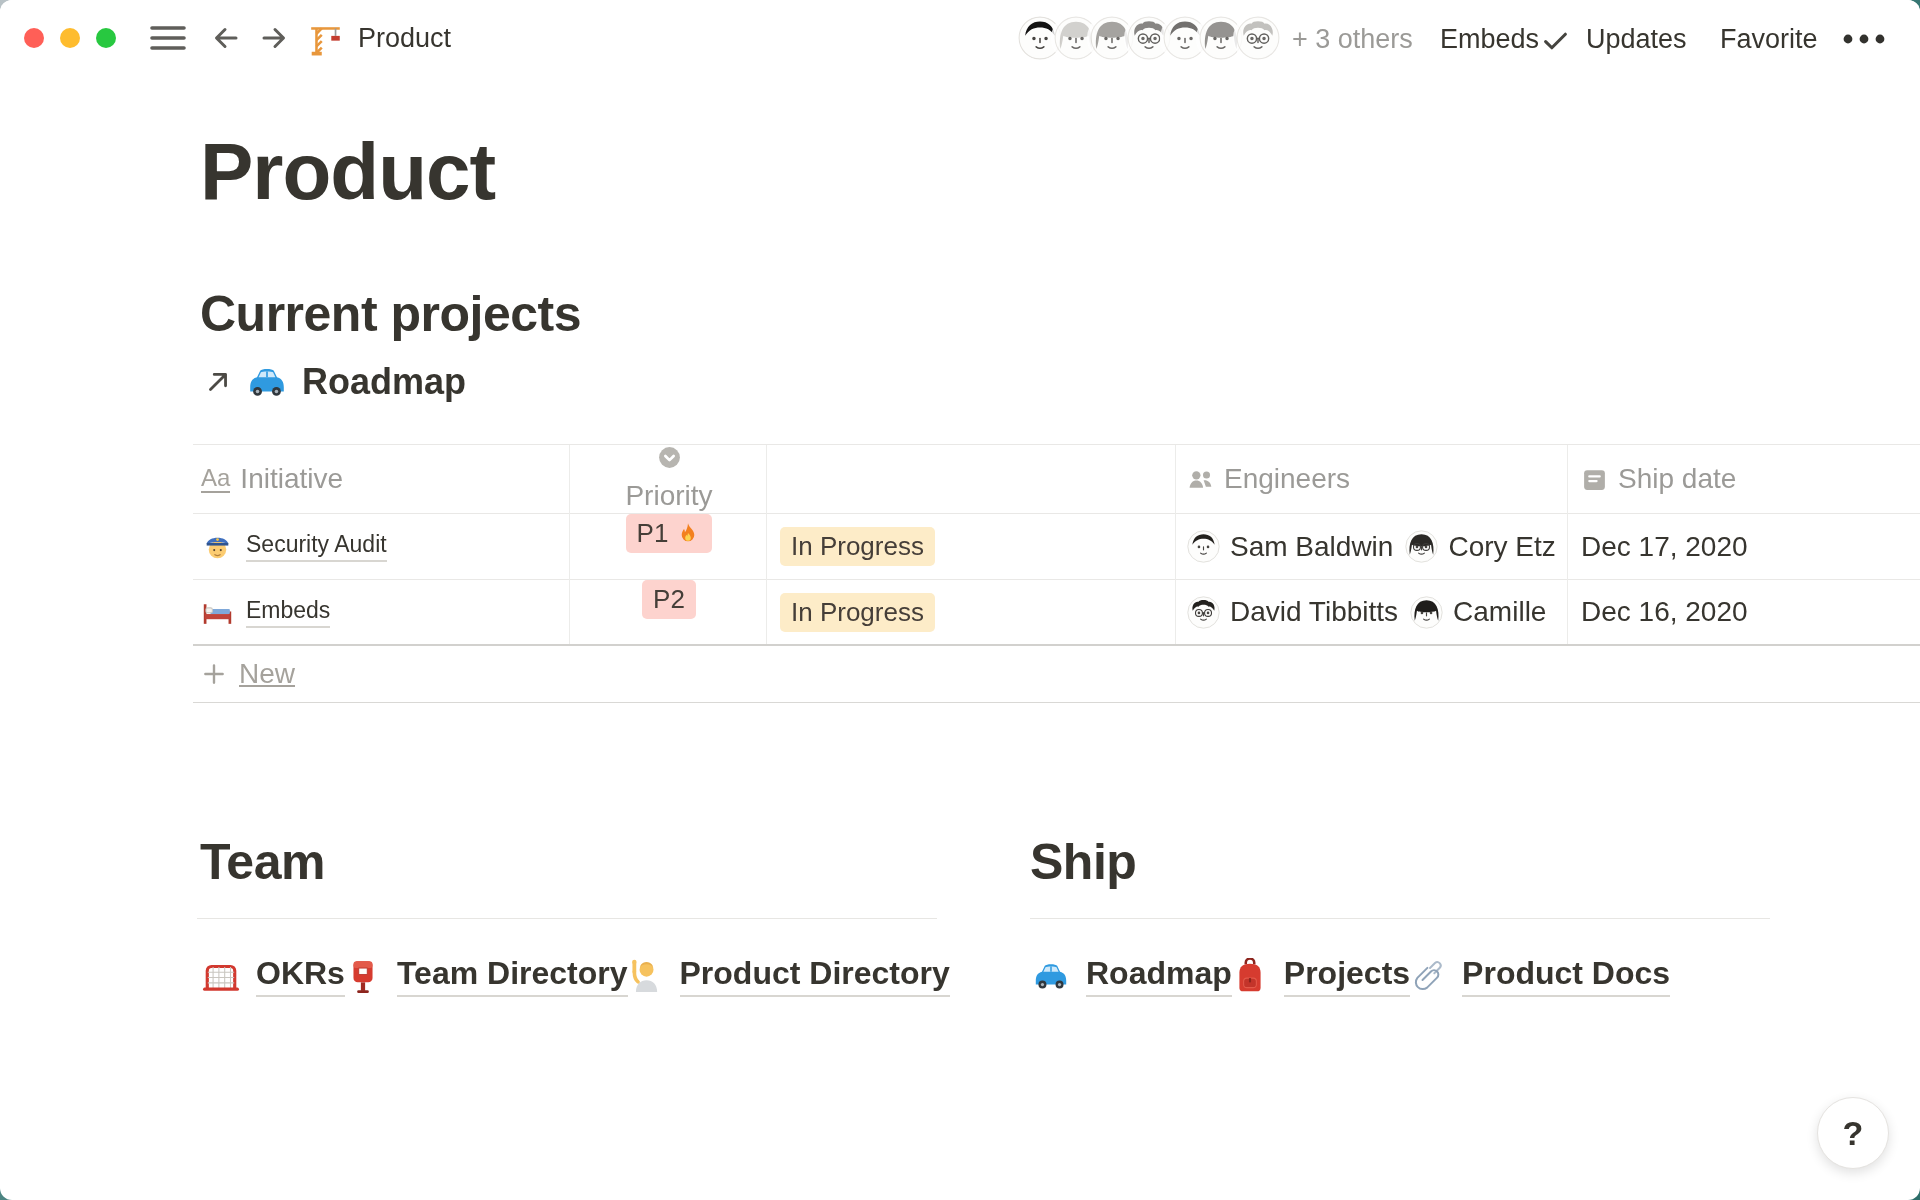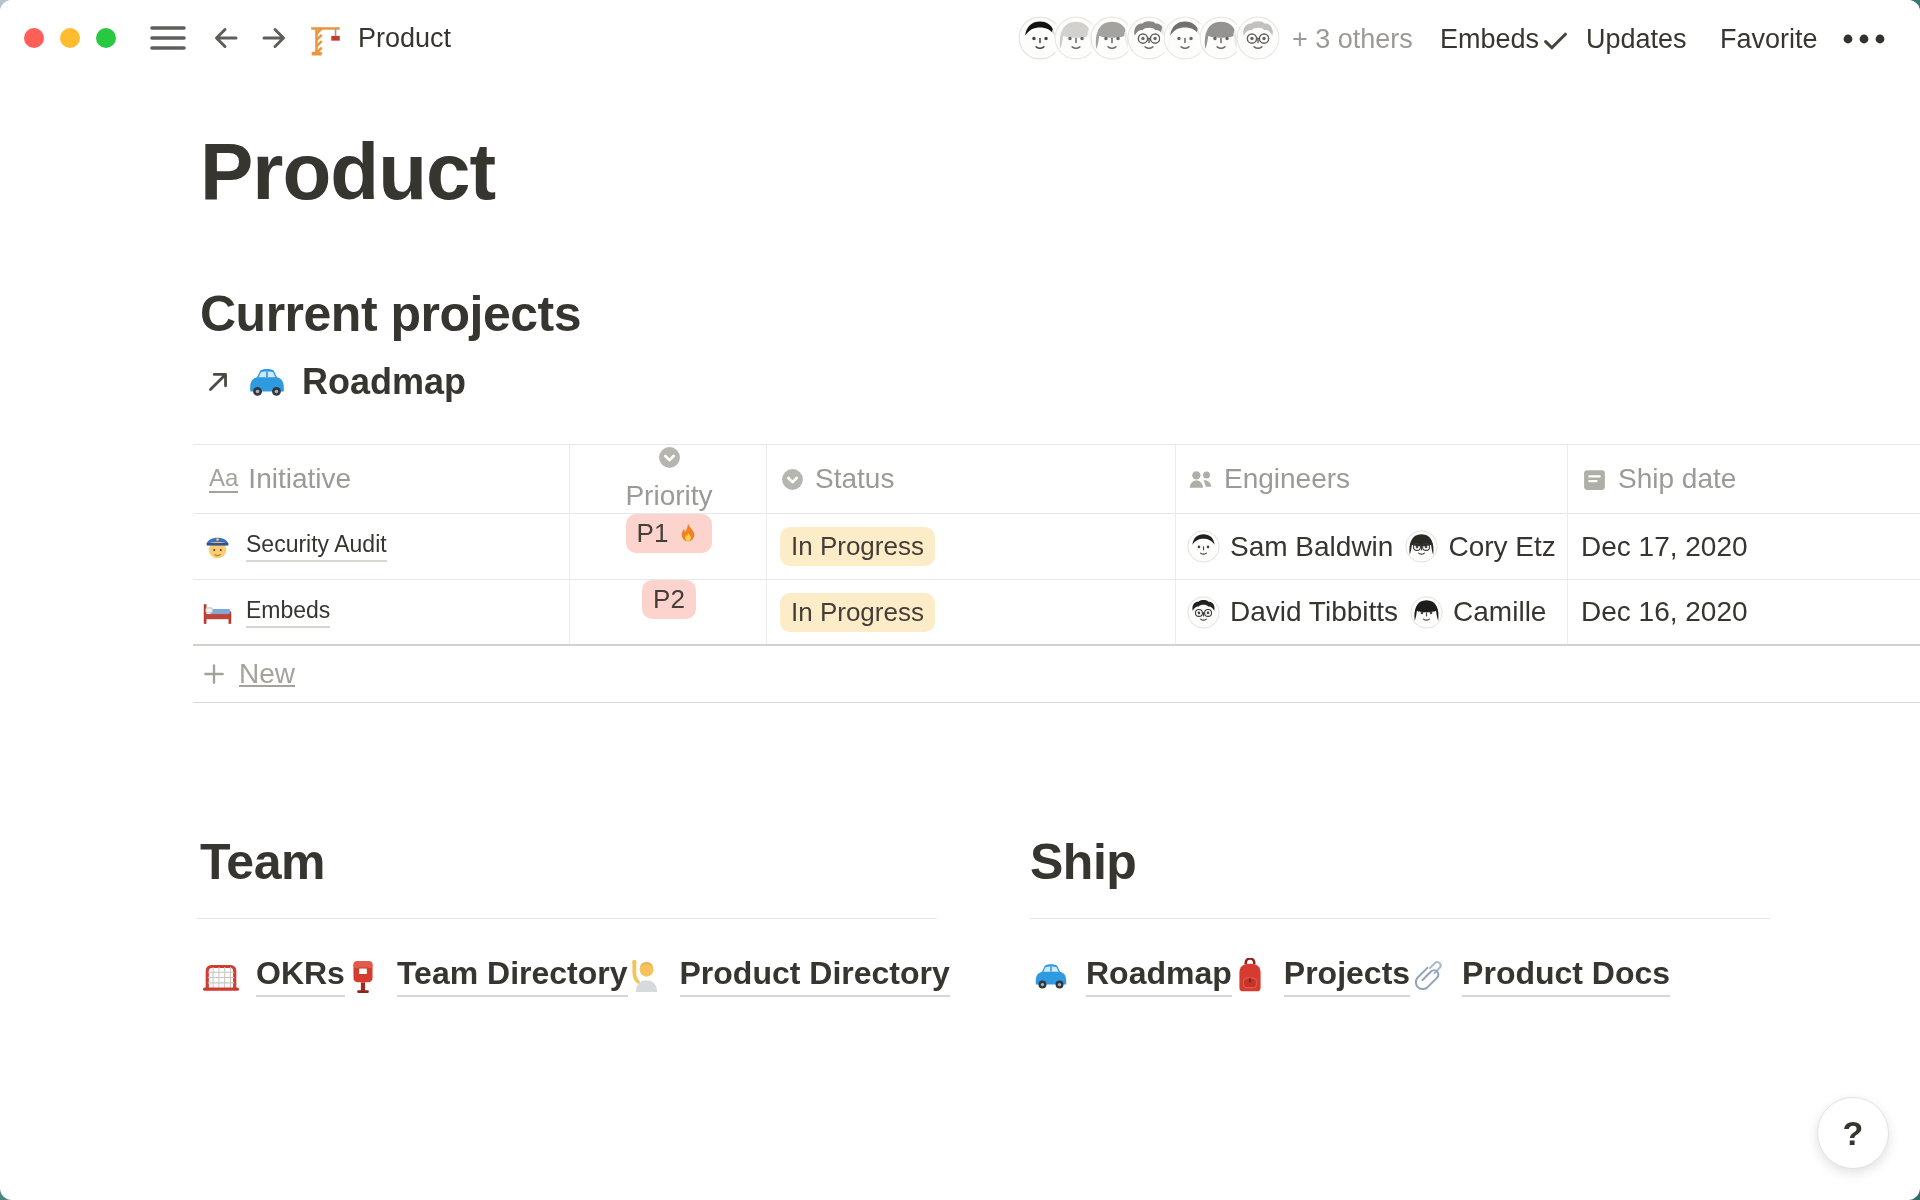--- a/index.html
+++ b/index.html
@@ -29,24 +29,24 @@
   .t-r2{height:64px;border-bottom:2px solid #d2d1ce;}
   .t-new{height:56px;border-bottom:1px solid #d9d8d5;}
   .vline{position:absolute;top:0;width:1px;height:199px;background:#ececea;z-index:2;}
   .cell{position:absolute;top:0;height:100%;display:flex;align-items:center;gap:12px;white-space:nowrap;}
   .col-a{left:8px;width:356px;}
   .col-b{left:390px;width:172px;flex-direction:column;}
   .col-c{left:587px;width:380px;}
   .col-d{left:994px;width:370px;overflow:hidden;}
   .col-e{left:1388px;width:330px;}
   .hcell{color:#9b9a97;font-size:28px;gap:10px;}
-  .aa{font-size:24px;color:#a5a29c;border-bottom:2px solid #a5a29c;line-height:24px;padding-bottom:1px;font-weight:400;margin-left:8px;}
+  .aa{font-size:24px;color:#a5a29c;border-bottom:2px solid #a5a29c;line-height:24px;padding-bottom:1px;font-weight:400;}
   .cell-text{font-size:28px;color:#37352f;}
   .pglink{font-size:23px;color:#37352f;font-weight:500;border-bottom:2px solid #d8d6d1;padding-bottom:2px;}
-  .badge{display:inline-flex;align-items:center;gap:7px;padding:4px 11px;border-radius:10px;
+  .badge{display:inline-flex;align-items:center;gap:7px;padding:4px 11px;border-radius:5px;
     font-size:26px;color:#453e38;}
   .person{display:inline-flex;align-items:center;gap:10px;flex:none;}
   .pname{font-size:28px;color:#37352f;}
   .newrow{display:flex;align-items:center;gap:12px;height:100%;padding-left:8px;color:#a5a29c;font-size:28px;text-decoration:underline;}
   
   .sec-divider{position:absolute;height:1px;background:#e7e6e3;top:918px;}
   .links{position:absolute;top:944px;display:flex;flex-direction:row;}
   .linkrow{height:64px;display:flex;align-items:center;gap:16px;}
   .linklabel{font-size:32px;font-weight:600;color:#37352f;border-bottom:2px solid #d8d6d1;padding-bottom:3px;}
   
@@ -227,27 +227,20 @@
         <span class="aa">Aa</span>
         <span>Initiative</span>
       </div>
       <div class="cell col-b hcell">
         <svg width="25" height="25" viewBox="0 0 24 24">
           <circle cx="12" cy="12" r="10" fill="#b7b5b0"></circle>
             <path d="M8 10.5l4 4 4-4" stroke="#fff" stroke-width="2.6" fill="none" stroke-linecap="round" stroke-linejoin="round"></path>
         </svg>
         <span>Priority</span>
       </div>
-      <div class="cell col-c hcell">
-        <svg width="25" height="25" viewBox="0 0 24 24">
-          <circle cx="12" cy="12" r="10" fill="#b7b5b0"></circle>
-            <path d="M8 10.5l4 4 4-4" stroke="#fff" stroke-width="2.6" fill="none" stroke-linecap="round" stroke-linejoin="round"></path>
-        </svg>
-        <span>Status</span>
-      </div>
       <div class="cell col-d hcell">
         <svg width="27" height="27" viewBox="0 0 26 26">
           <g fill="#b0aea9">
               <circle cx="9" cy="9" r="4"></circle>
               <path d="M2.5 21c.5-4.5 3-7 6.5-7s6 2.5 6.5 7z"></path>
               <circle cx="18.8" cy="8.6" r="3.4"></circle>
               <path d="M16 13.8c3.4-.6 6.8 1.6 7.4 6.2h-5.2z"></path>
             </g>
         </svg>
         <span>Engineers</span>

